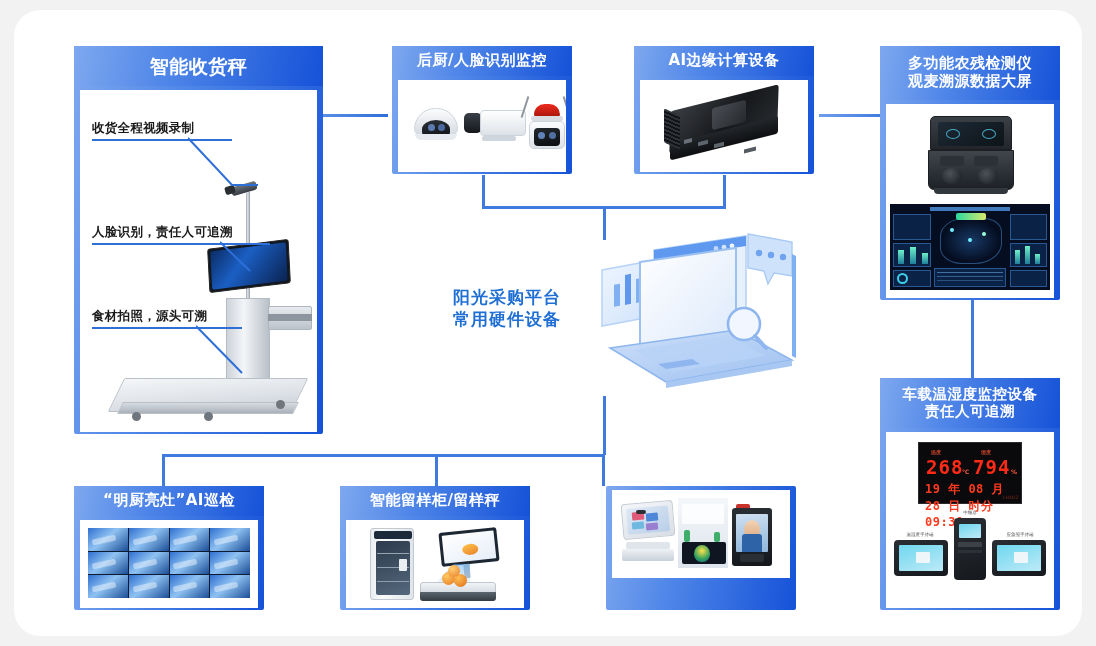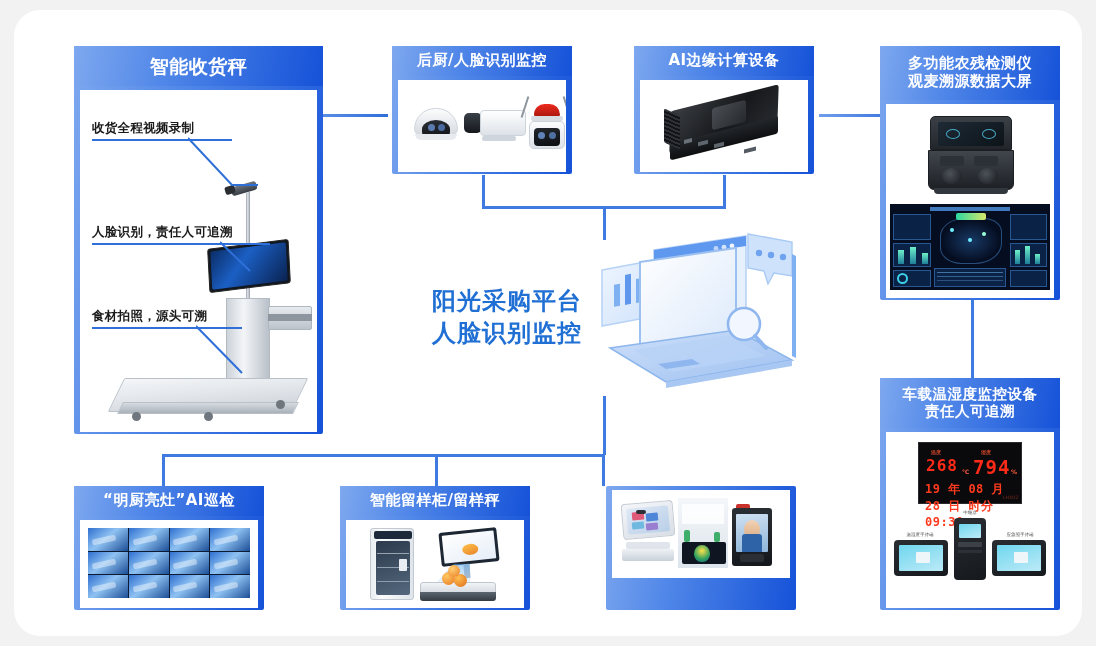--- a/index.html
+++ b/index.html
@@ -49,21 +49,21 @@
   .conn { position: absolute; background: #3f7ae0; }
   .conn.h { height: 3px; }
   .conn.v { width: 3px; }
 
   
   .center-title {
     position: absolute;
     left: 398px; top: 276px;
     width: 190px;
     color: #1f6fd4;
-    font-size: 24px; font-weight: bold;
+    font-size: 17px; font-weight: bold;
     line-height: 1.32;
     text-align: center;
     letter-spacing: 1px;
   }
 
   
   .laptop-wrap { position: absolute; left: 582px; top: 216px; width: 215px; height: 170px; }
 
   
   .callout { position: absolute; }
@@ -307,21 +307,21 @@
       <div class="box-hd" style="height:50px; font-size:14.5px; margin:0 -6px; flex-direction:column;">
         <span>车载温湿度监控设备</span>
         <span>责任人可追溯</span>
       </div>
       <div class="box-bd" style="height:176px; margin-top:4px;">
 
         <div class="led-board" style="left:32px; top:10px; width:104px; height:62px;">
           <div class="led-label" style="left:12px; top:6px;">温度</div>
           <div class="led-label" style="left:62px; top:6px;">湿度</div>
 
-          <div class="led-big" style="left:7px; top:13px; font-size:16px;">268</div>
+          <div class="led-big" style="left:7px; top:13px; font-size:19px;">268</div>
           <div class="led-unit" style="left:43px; top:25px;">℃</div>
 
           <div class="led-big" style="left:54px; top:13px; font-size:19px;">794</div>
           <div class="led-unit" style="left:92px; top:25px;">%</div>
 
           <div class="led-row2" style="left:6px; top:38px;">19 年 08 月 28 日  时分 09:30</div>
           <div class="led-brand" style="left:84px; top:52px;">LHXDZ</div>
         </div>
 
         <div class="hh-cap" style="left:62px; top:78px; width:44px;">中继器</div>
@@ -429,21 +429,21 @@
           <div class="face-img" style="left:124px; top:24px; width:32px; height:38px;"></div>
           <div style="position:absolute; left:132px; top:30px; width:16px; height:18px; border-radius:50% 50% 45% 45%; background:linear-gradient(180deg,#f3d3b5,#dcae88);"></div>
           <div style="position:absolute; left:130px; top:44px; width:20px; height:18px; background:#2f63a8; border-radius:3px 3px 0 0;"></div>
           <div style="position:absolute; left:128px; top:64px; width:24px; height:8px; background:#2a2f36; border-radius:2px;"></div>
         </div>
       </div>
     </div>
 
     <div class="center-title">
       <div>阳光采购平台</div>
-      <div>人脸识别监控</div>
+      <div>常用硬件设备</div>
     </div>
 
     <div class="laptop-wrap">
       <svg width="215" height="170" viewBox="0 0 215 170">
         <defs>
           <linearGradient id="gScreen" x1="0" y1="0" x2="1" y2="1">
             <stop offset="0%" stop-color="#ffffff"></stop>
             <stop offset="100%" stop-color="#dce9fb"></stop>
           </linearGradient>
           <linearGradient id="gBase" x1="0" y1="0" x2="1" y2="1">

